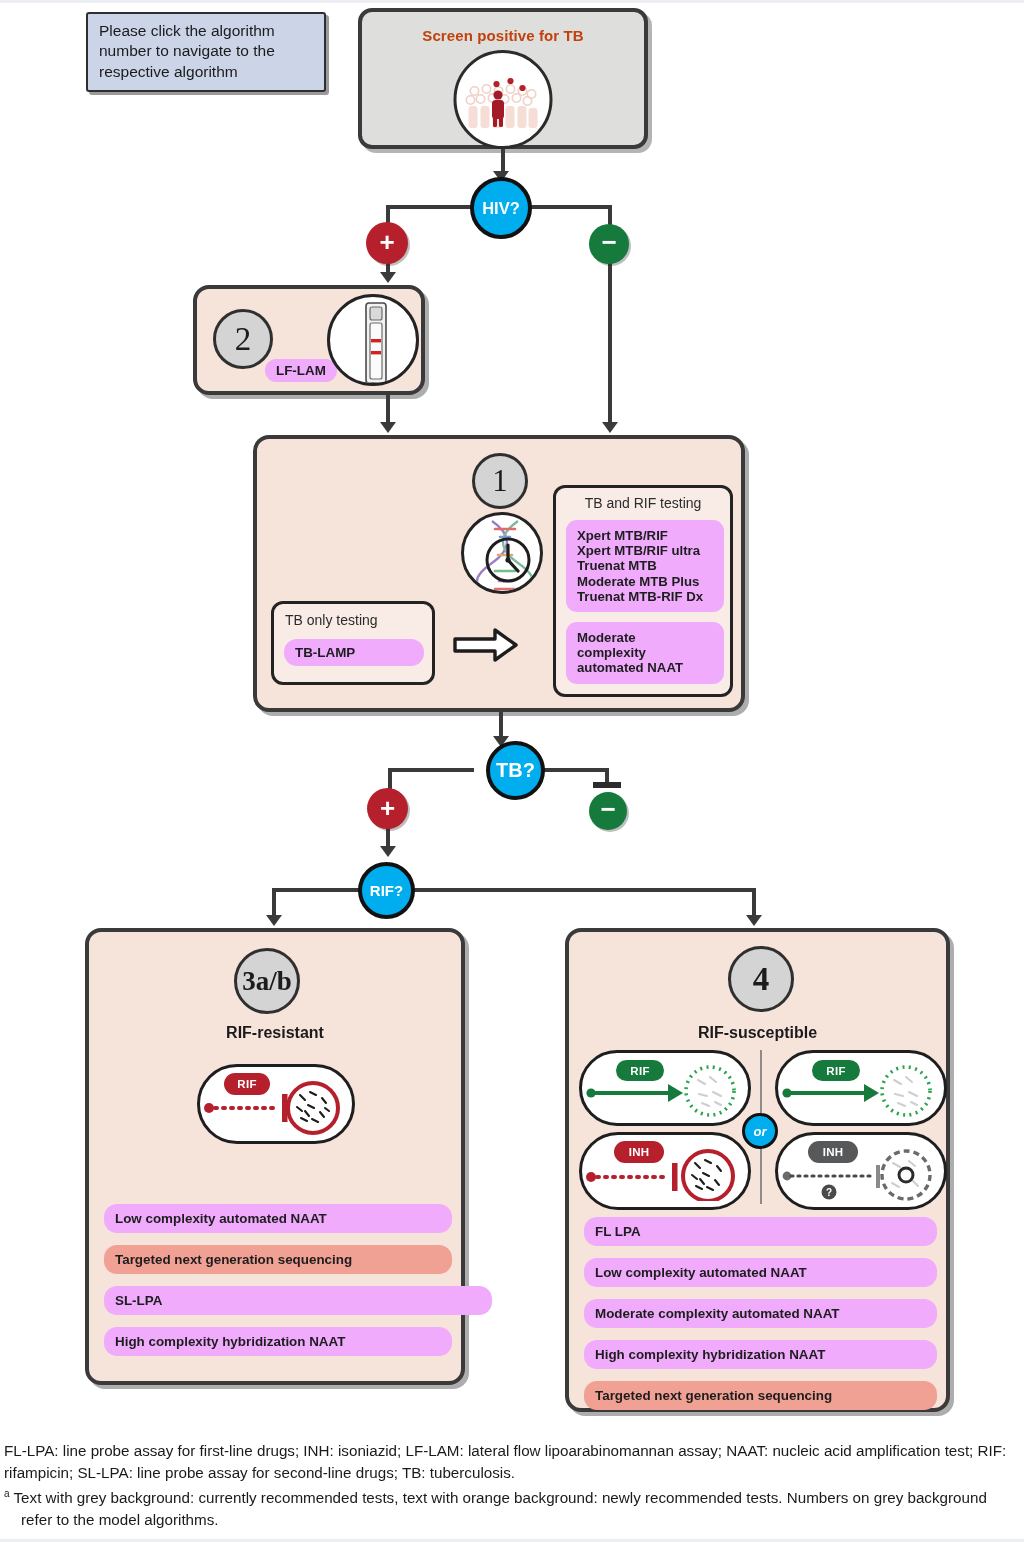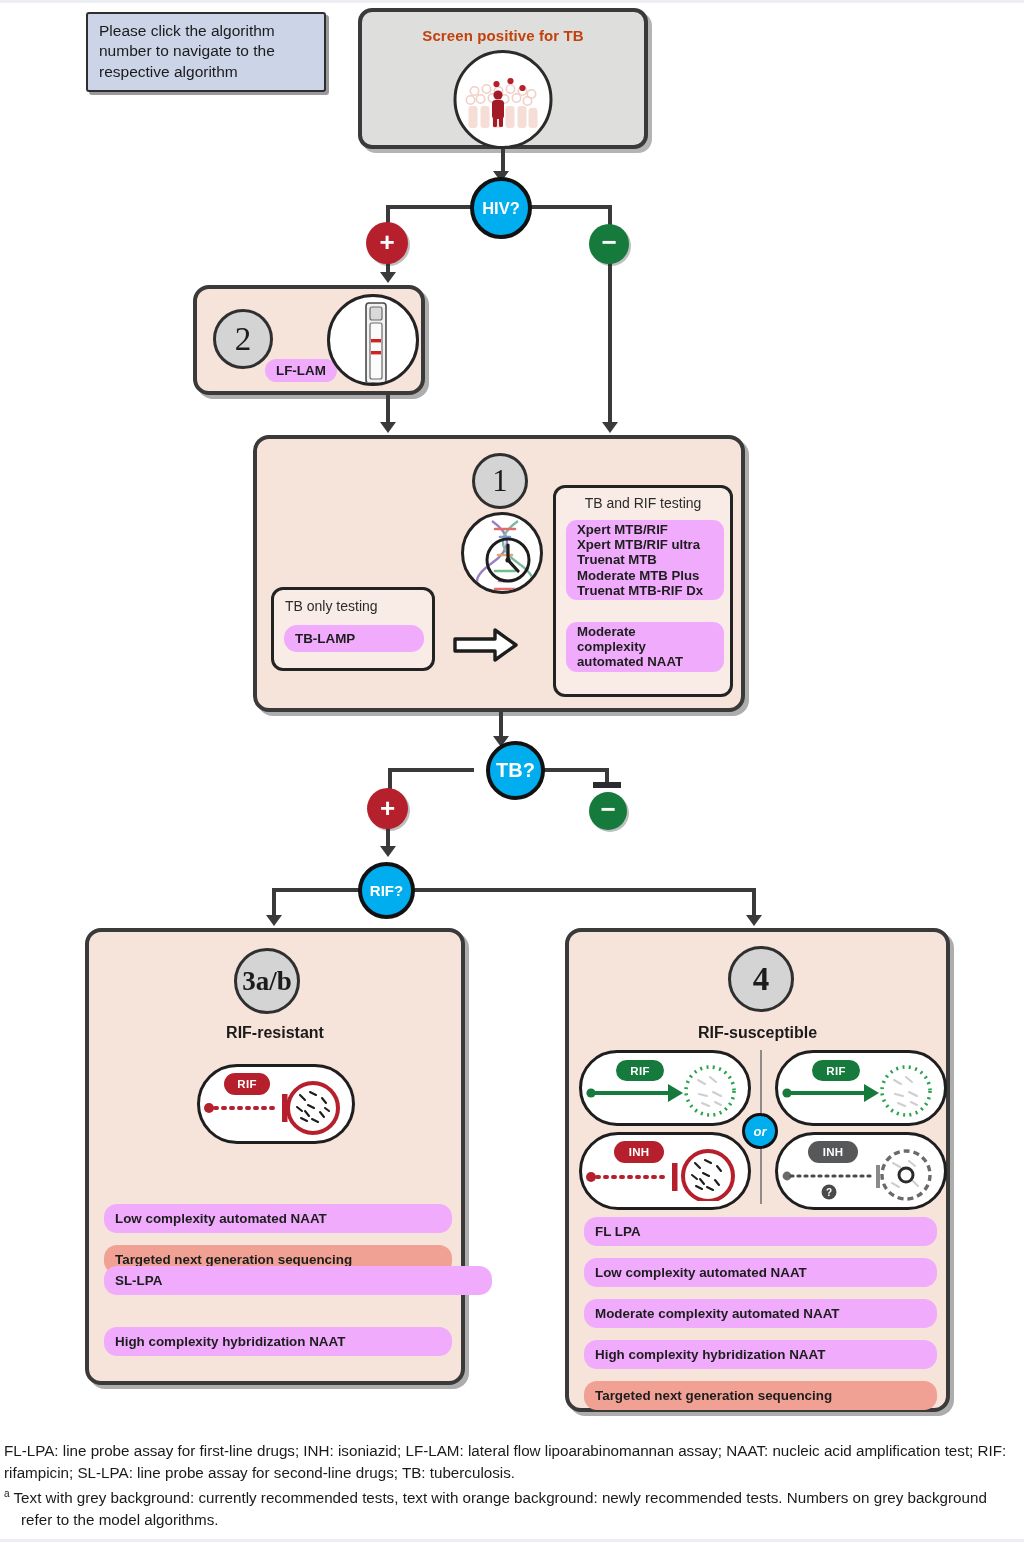--- a/index.html
+++ b/index.html
@@ -80,21 +80,21 @@
   }
   .stopbar{position:absolute;height:6px;width:28px;background:#2c2c2c;}
 
   
   .pill{
     border-radius:13px;background:#f0abfc;color:#1d1d1d;
     font-weight:bold;font-size:13.4px;
     display:flex;align-items:center;padding:0 11px;
   }
   .pill.orange{background:#f1a094;}
-  .pill.multiline{display:block;padding:2px 11px;line-height:1.15;border-radius:11px;}
+  .pill.multiline{display:block;padding:8px 11px;line-height:1.15;border-radius:11px;}
   .label-small{font-size:14px;color:#2b2b2b;}
   .sub-title{font-weight:bold;font-size:16px;color:#1b1b1b;text-align:center;}
 
   
   .cap{
     background:#ffffff;border:3px solid #1e1e1e;border-radius:999px;
     position:absolute;
   }
   .drug-tag{
     position:absolute;border-radius:999px;color:#fff;font-weight:bold;
@@ -234,21 +234,21 @@
           <line x1="31" y1="56" x2="51" y2="56" stroke="#6fc08a"></line>
           <line x1="35" y1="66" x2="47" y2="66" stroke="#c678c8"></line>
           <line x1="31" y1="74" x2="51" y2="74" stroke="#e06c6c"></line>
         </g>
         <circle cx="44" cy="45" r="21" fill="none" stroke="#1d1d1d" stroke-width="3"></circle>
         <path d="M44 30 L44 45 L54 56" fill="none" stroke="#1d1d1d" stroke-width="3.2" stroke-linecap="round"></path>
         <circle cx="44" cy="45" r="2.6" fill="#1d1d1d"></circle>
       </svg>
     </div>
 
-    <div class="abs inner-box" style="left:14px;top:148px;width:164px;height:84px;">
+    <div class="abs inner-box" style="left:14px;top:162px;width:164px;height:84px;">
       <div class="abs label-small" style="left:11px;top:8px;">TB only testing</div>
       <div class="abs pill" style="left:10px;top:35px;width:140px;height:27px;">TB-LAMP</div>
     </div>
 
     <div class="abs" style="left:196px;top:188px;">
       <svg width="66" height="36" viewBox="0 0 66 36">
         <path d="M2 12 L42 12 L42 3 L63 18 L42 33 L42 24 L2 24 Z" fill="#ffffff" stroke="#1d1d1d" stroke-width="3.4" stroke-linejoin="round"></path>
       </svg>
     </div>
 
@@ -326,21 +326,21 @@
             <line x1="112" y1="52" x2="118" y2="55"></line>
           <line x1="105" y1="44" x2="109" y2="49"></line>
             <line x1="125" y1="41" x2="129" y2="44"></line>
         </g>
       </svg>
       <div class="drug-tag tag-red" style="left:24px;top:6px;width:46px;height:22px;">RIF</div>
     </div>
 
     <div class="abs pill" style="left:15px;top:272px;width:348px;height:29px;">Low complexity automated NAAT</div>
     <div class="abs pill orange" style="left:15px;top:313px;width:348px;height:29px;">Targeted next generation sequencing</div>
-    <div class="abs pill" style="left:15px;top:334px;width:388px;height:29px;">SL-LPA</div>
+    <div class="abs pill" style="left:15px;top:354px;width:388px;height:29px;">SL-LPA</div>
     <div class="abs pill" style="left:15px;top:395px;width:348px;height:29px;">High complexity hybridization NAAT</div>
   </div>
 
   <div class="abs algo-box box-algo4">
     <div class="abs num-bubble" style="left:159px;top:14px;width:66px;height:66px;font-size:33px;font-weight:bold;">
       <span>4</span>
     </div>
     <div class="abs sub-title" style="left:0;top:92px;width:100%;">RIF-susceptible</div>
 
     <div class="abs" style="left:191px;top:118px;width:1.6px;height:154px;background:#8c8c8c;"></div>

